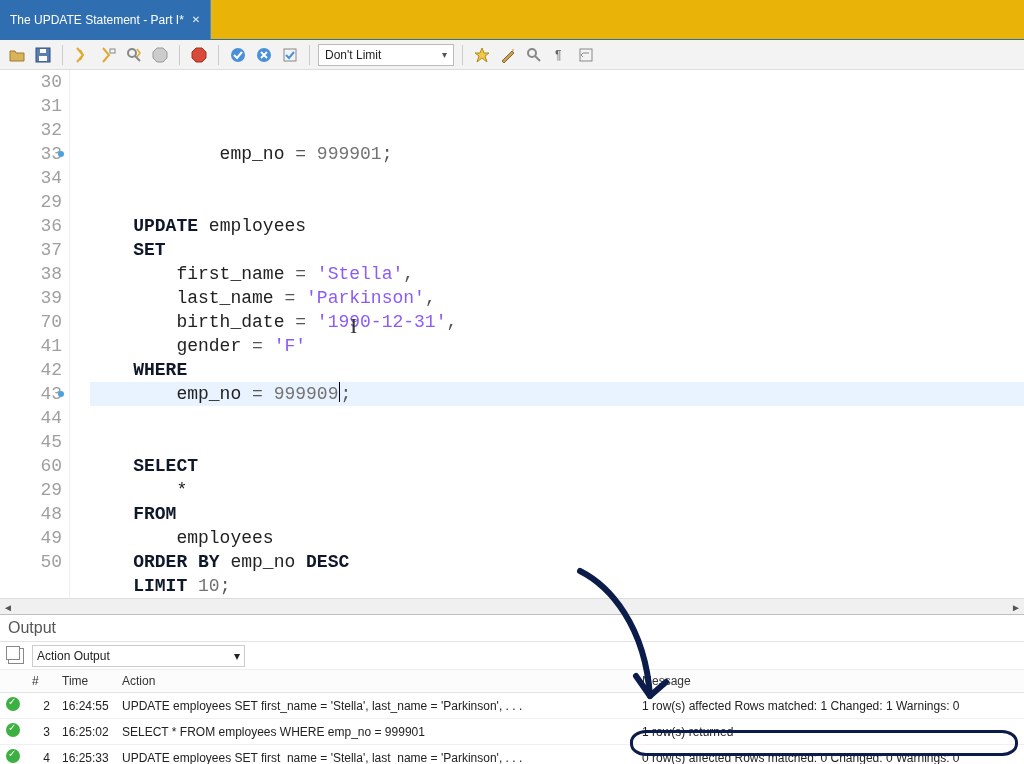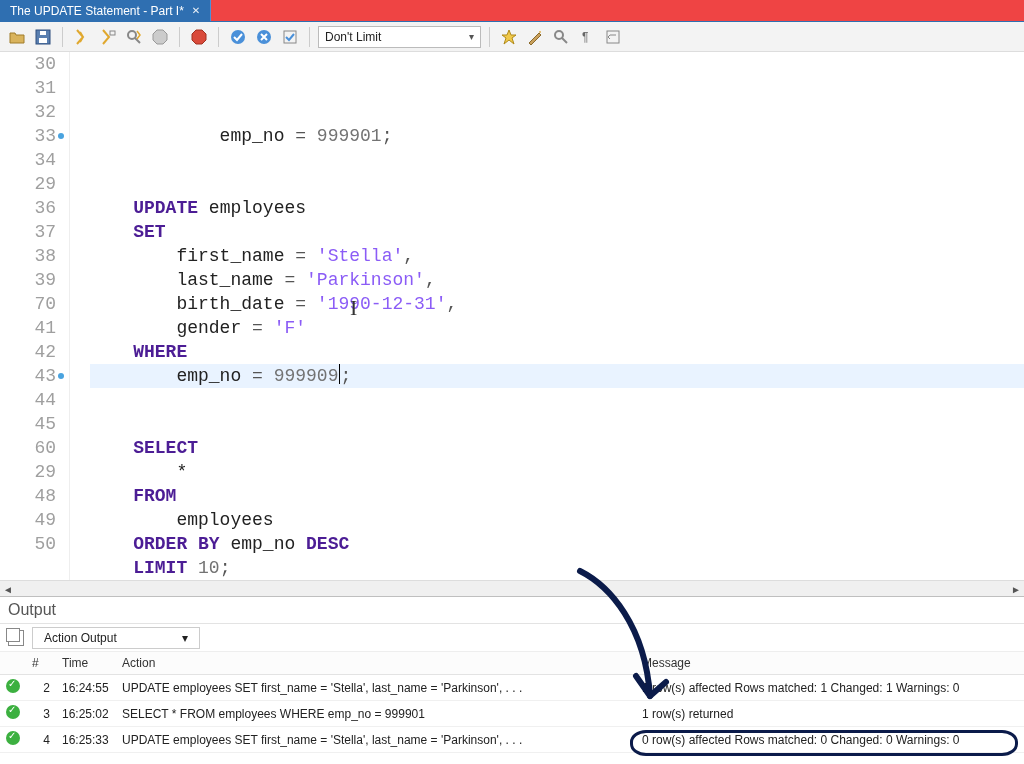--- a/index.html
+++ b/index.html
@@ -7,22 +7,22 @@
     margin: 0; padding: 0;
     width: 1024px; height: 764px;
     font-family: Verdana, Geneva, sans-serif;
     font-size: 12px;
     background: #fff;
     overflow: hidden;
     color: #222;
   }
   
   .tabbar {
-    height: 22px;
-    background: #ef4444;
+    height: 40px;
+    background: #eab308;
     border-bottom: 1px solid #2f6fb1;
     display: flex;
     align-items: stretch;
   }
   .tab {
     background: #2f6fb1;
     color: #fff;
     padding: 3px 10px;
     font-size: 12px;
     display: flex; align-items: center;
@@ -40,57 +40,57 @@
     gap: 4px;
   }
   .tb-btn {
     width: 22px; height:22px;
     display:flex;align-items:center;justify-content:center;
     border-radius:2px;
     cursor:pointer;
   }
   .sep{width:1px;height:20px;background:#ccc;margin:0 4px;}
   .limit-dd{
-    width:163px;height:22px;border:1px solid #bbb;background:#fff;
+    width:136px;height:22px;border:1px solid #bbb;background:#fff;
     font-size:12px;display:flex;align-items:center;justify-content:space-between;
     padding:0 6px;cursor:pointer;
   }
   .limit-dd .caret{font-size:10px;color:#555;}
   
   .editor {
     height: 528px;
     display:flex;
     font-family: Consolas, 'Courier New', monospace;
     font-size: 18px;
     line-height: 24px;
     background:#fff;
     position:relative;
     overflow:hidden;
   }
   .gutter{
     width:70px;
     background:#fff;
     text-align:right;
     color:#9f9f9f;
-    padding-right:13px;
+    padding-right:7px;
     user-select:none;
     border-right:1px solid #eee;
     position:relative;
   }
   .lnrow{height:24px;display:flex;align-items:center;justify-content:flex-end;position:relative;}
   .dot{position:absolute;left:58px;top:9px;width:6px;height:6px;background:#4aa3df;border-radius:50%;}
   .code{
     flex:1;
     padding-left:20px;
     position:relative;
     white-space:pre;
   }
   .crow{height:24px;}
   .hl-line{background:#e9f3ff;}
-  .kw{color:#4c1d95;font-weight:bold;}
+  .kw{color:#0f172a;font-weight:bold;}
   .str{color:#8b5cf6;}
   .num{color:#737373;}
   .punct{color:#555;}
   .cursor-caret{
     display:inline-block;width:1px;height:20px;background:#000;
     vertical-align:-3px;margin-left:1px;
   }
   .ibeam{
     position:absolute;
     font-family:serif;
@@ -114,23 +114,23 @@
   }
   .out-title{
     padding:4px 8px;color:#555;font-size:16px;background:#fff;
     border-bottom:1px solid #e3e3e3;
   }
   .out-toolbar{
     display:flex;align-items:center;gap:8px;
     padding:2px 8px;height:28px;border-bottom:1px solid #eee;
   }
   .out-dd{
-    width:168px;height:22px;border:1px solid #ccc;
+    width:213px;height:22px;border:1px solid #ccc;
     display:flex;align-items:center;justify-content:space-between;
-    padding:0 11px;font-size:12px;cursor:pointer;background:#fff;
+    padding:0 4px;font-size:12px;cursor:pointer;background:#fff;
   }
   .copy-icon{width:16px;height:16px;border:1px solid #888;position:relative;cursor:pointer;}
   .copy-icon:before{content:"";position:absolute;left:-3px;top:-3px;width:12px;height:12px;border:1px solid #888;background:#fff;}
   .grid{
     width:100%;
     font-size:12px;
     border-collapse:collapse;
   }
   .grid th{
     text-align:left;color:#333;font-weight:normal;

